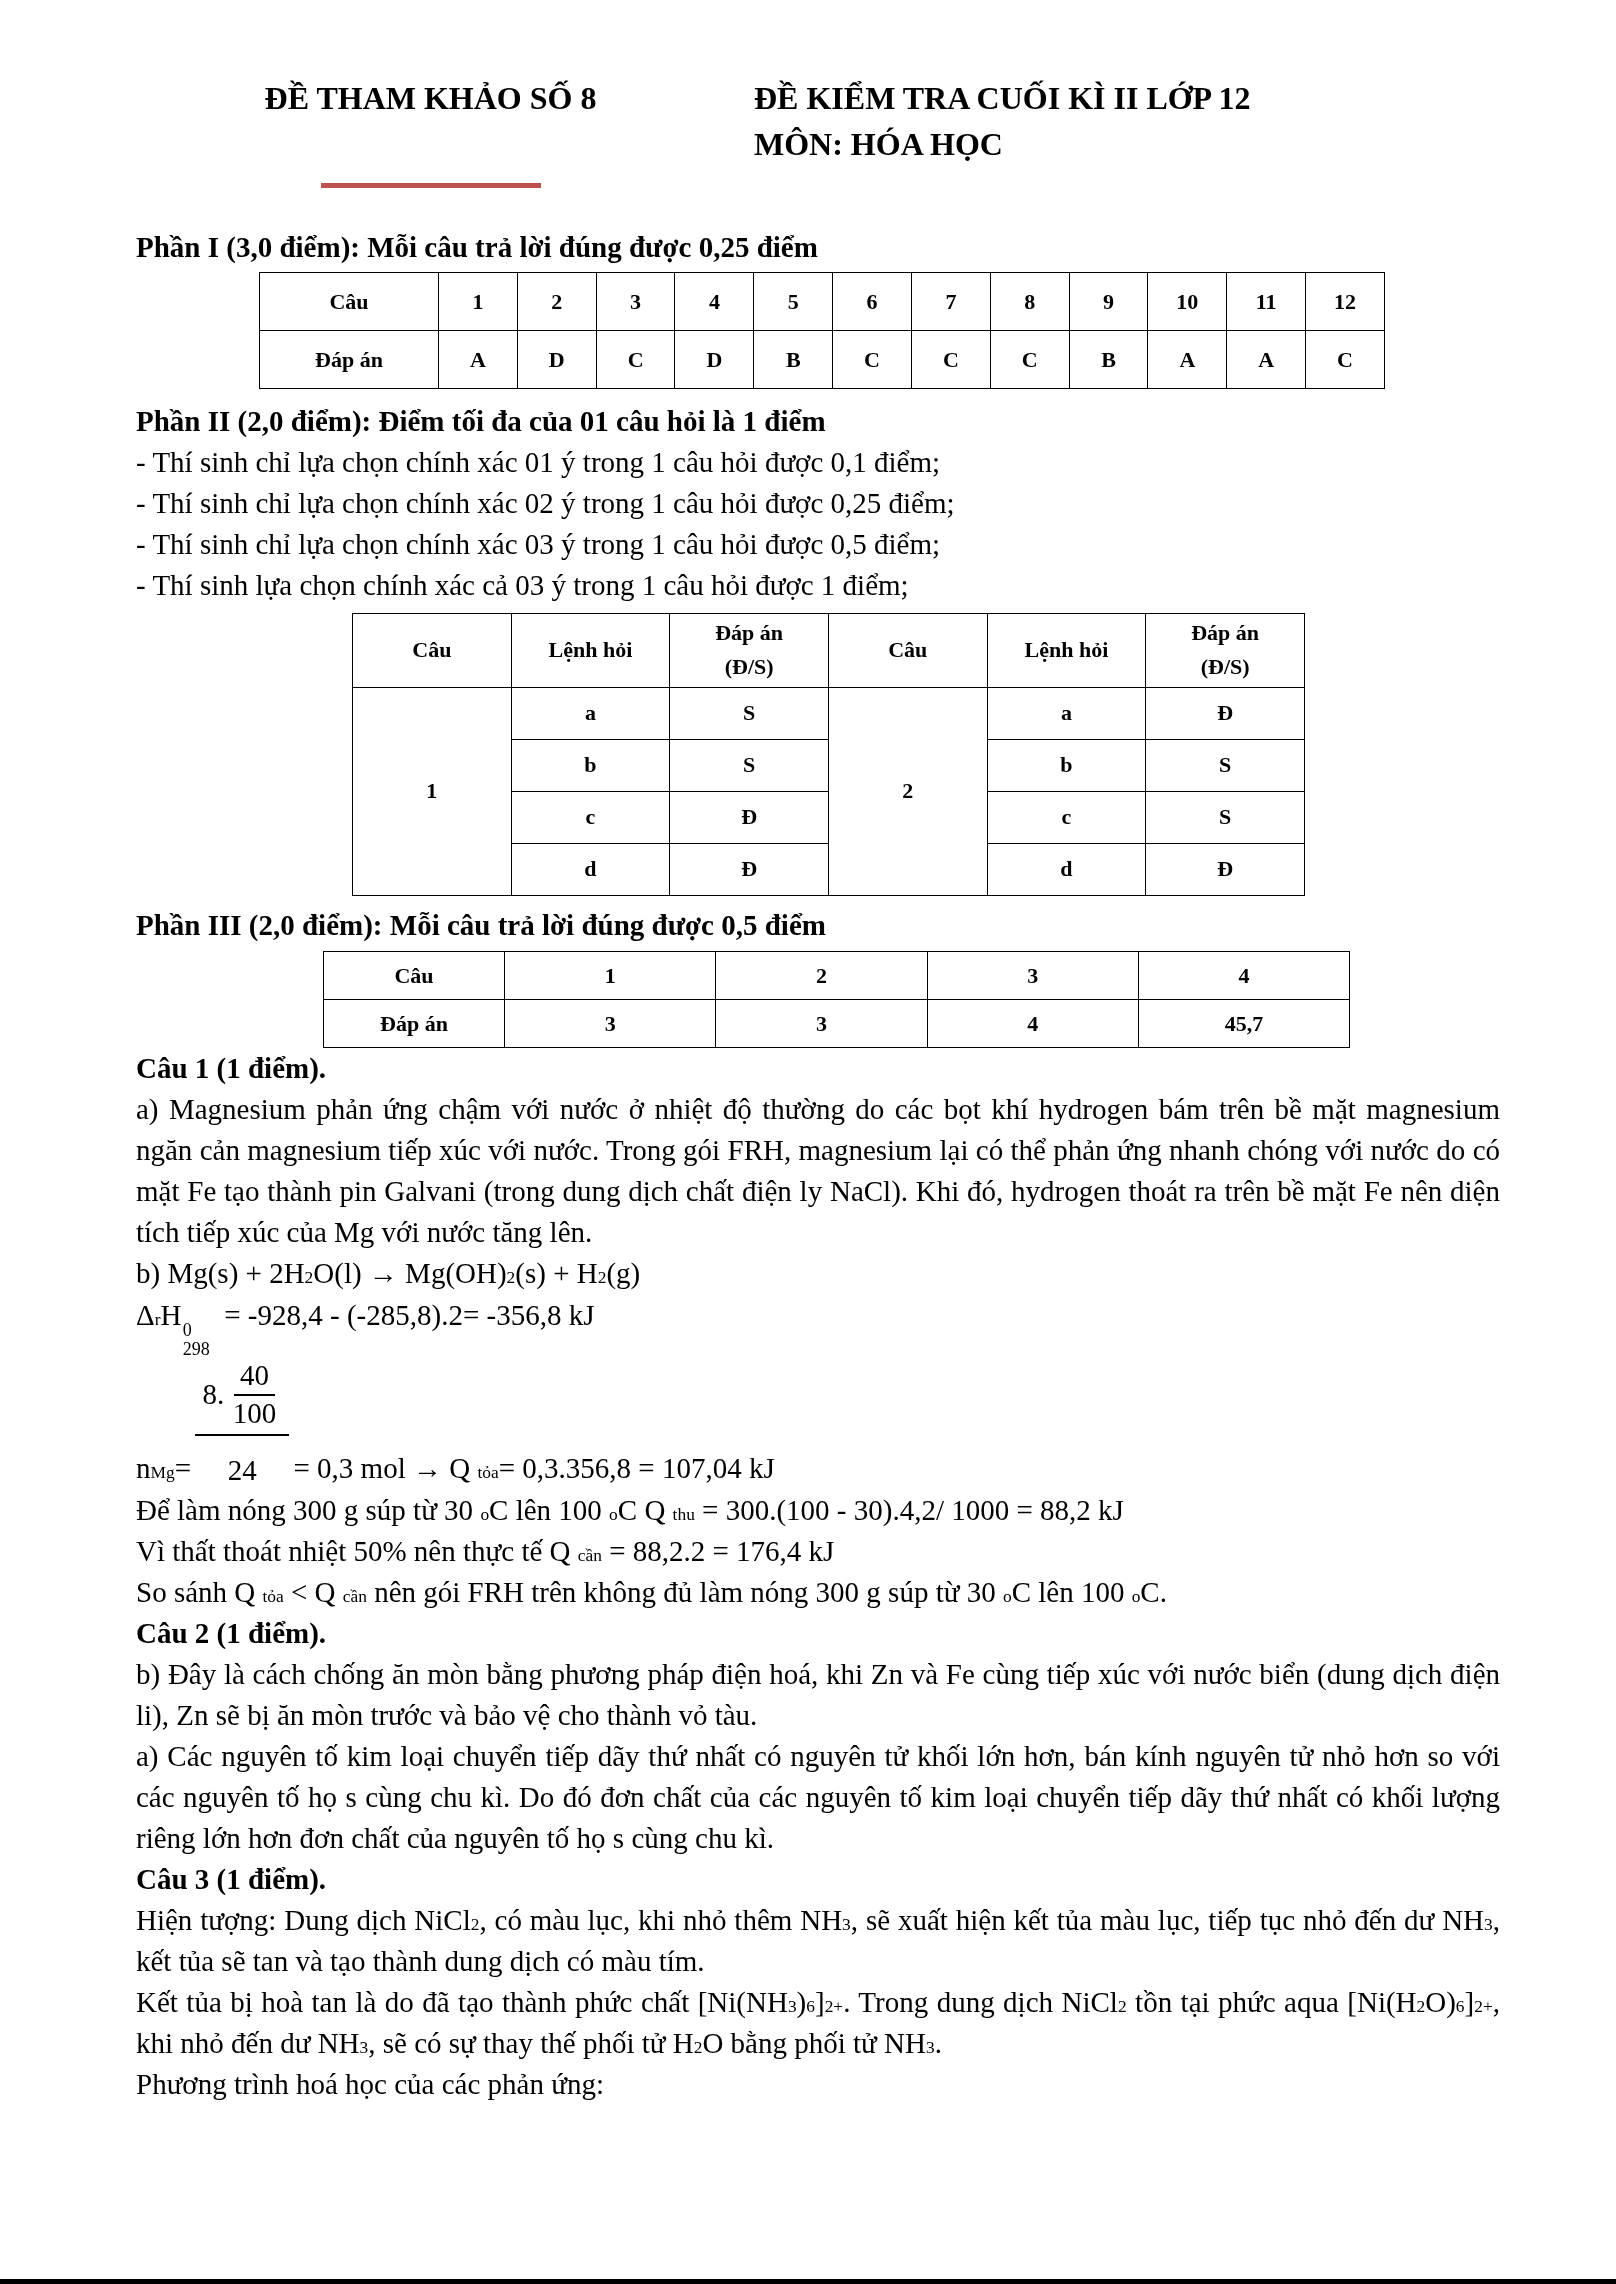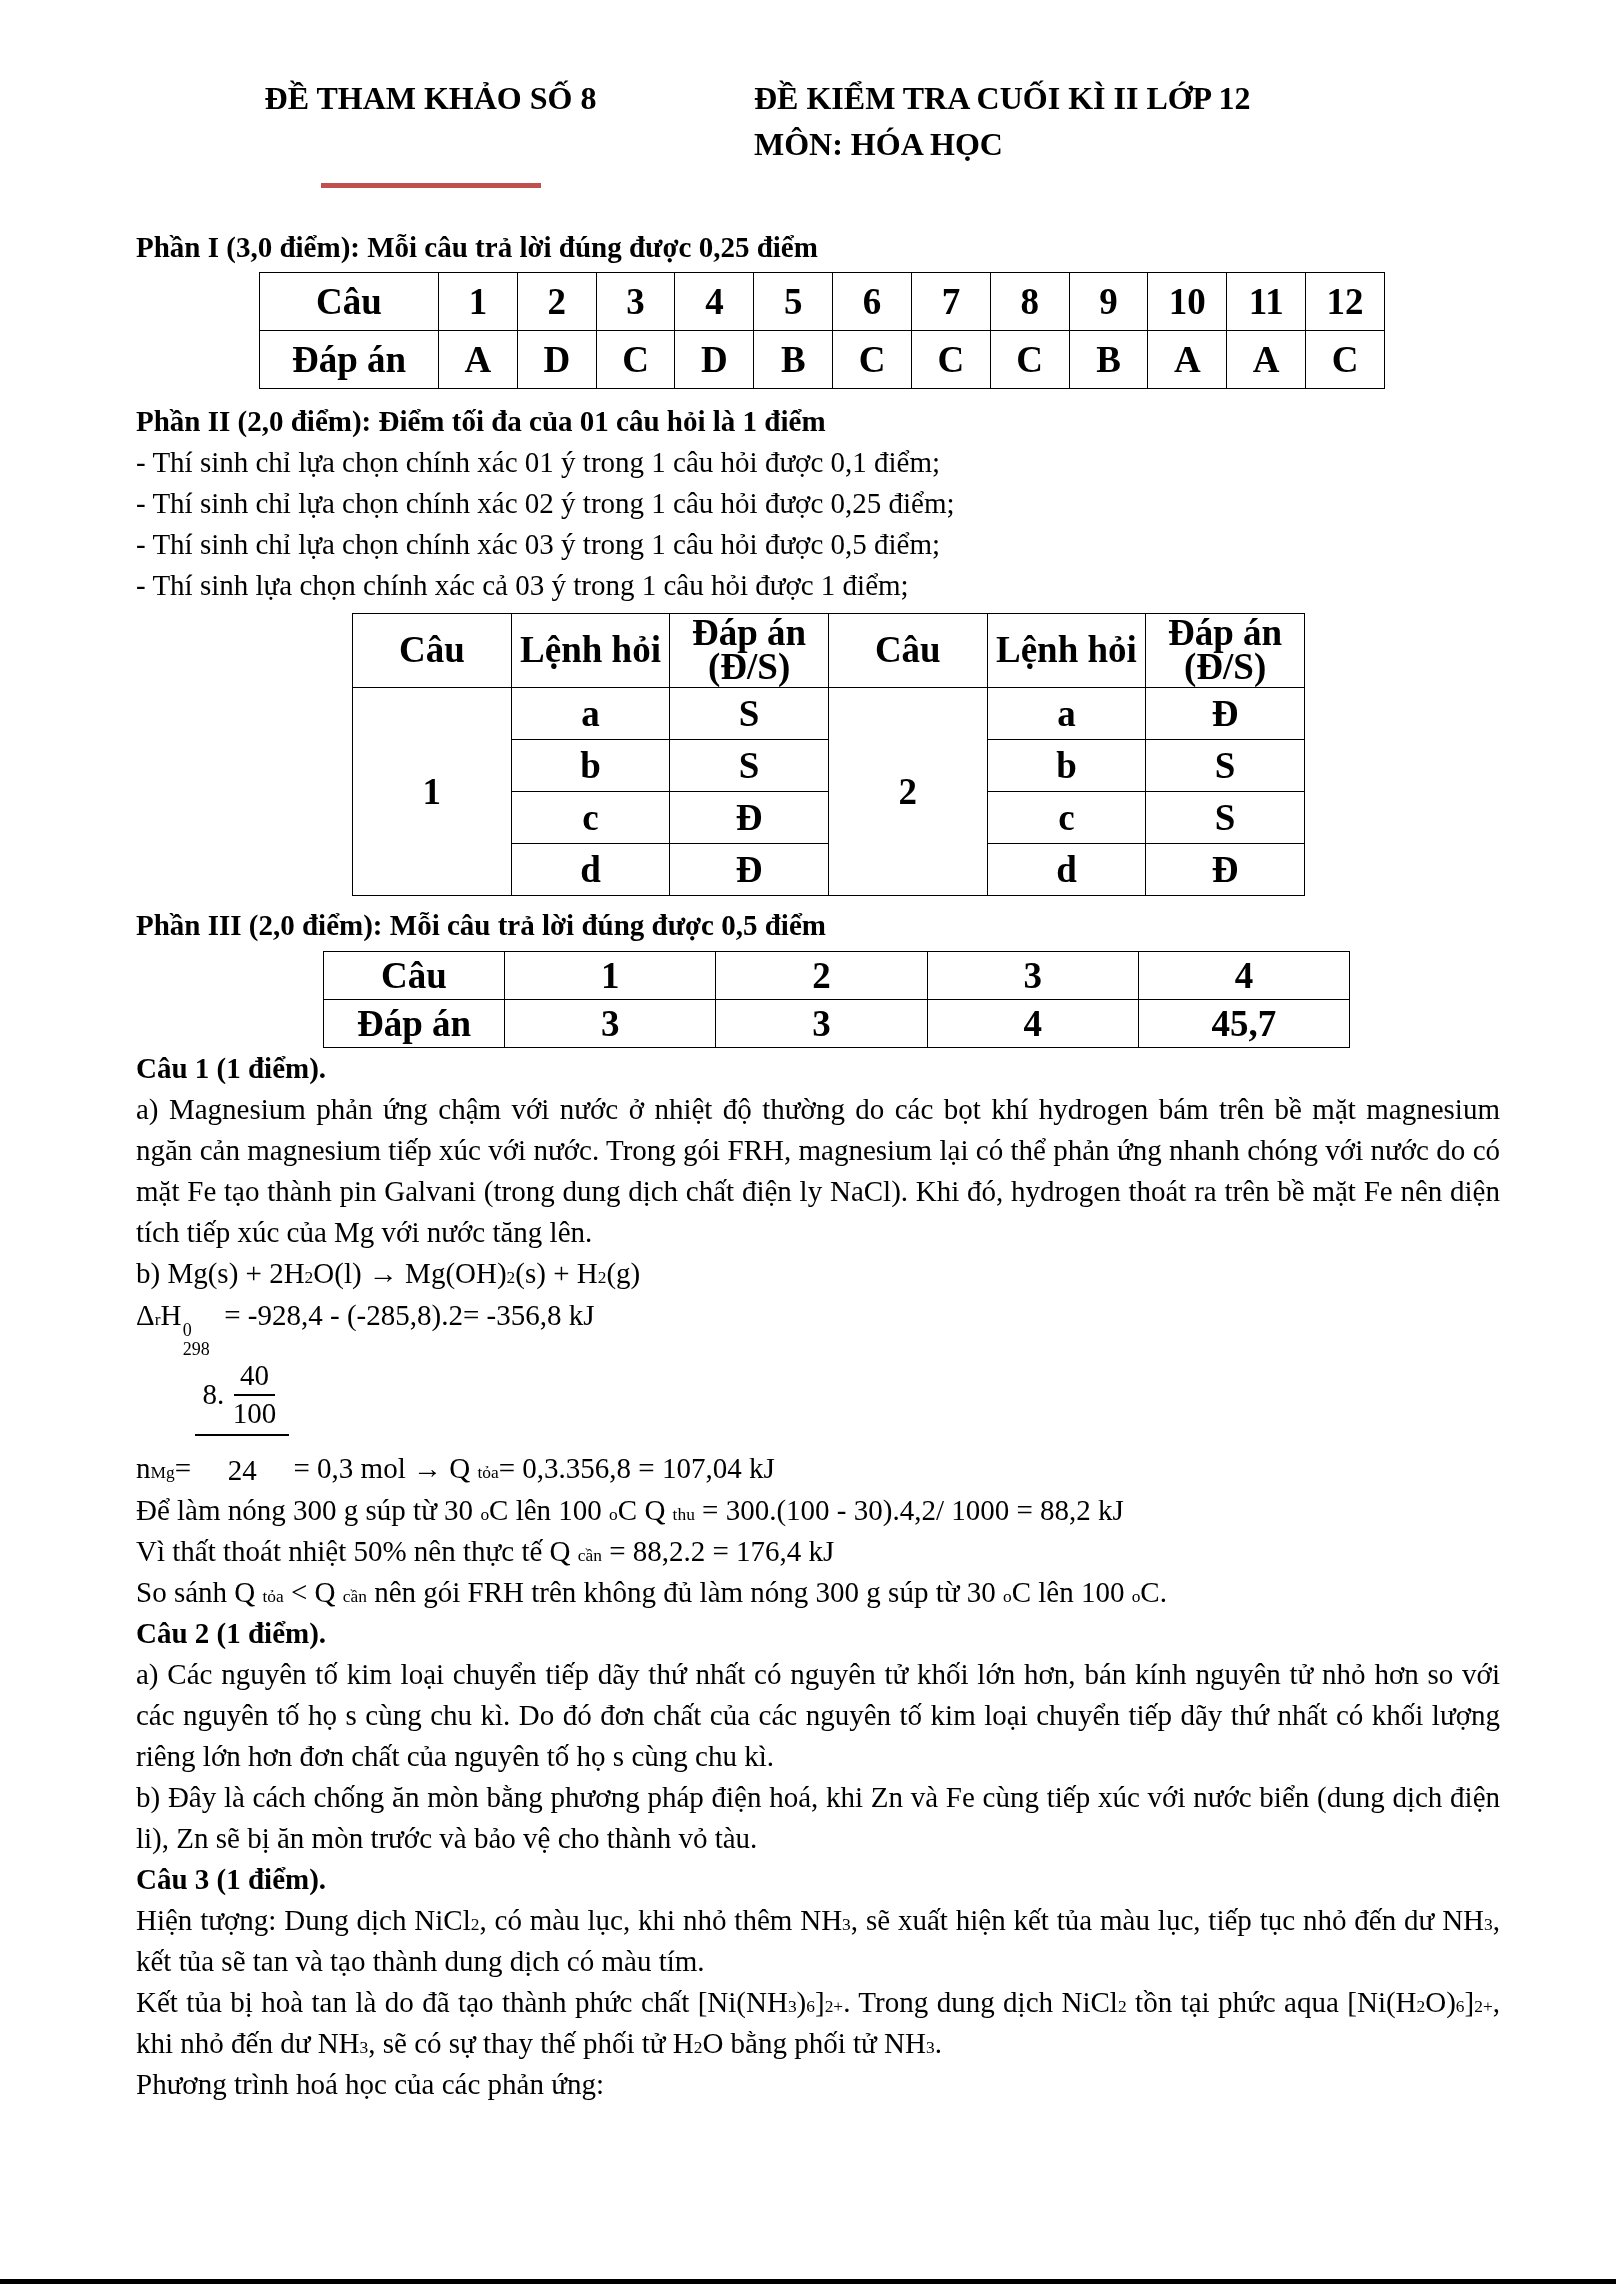--- a/index.html
+++ b/index.html
@@ -27,21 +27,21 @@
   .para{line-height:41px;text-align:justify;margin:0;}
   .formula{line-height:41px;}
   .bullet{line-height:41px;}
   .mt-p1{margin-top:39px;}
   .mt-p2{margin-top:11.5px;}
   .mt-p3{margin-top:8.6px;}
   .mt-p4{margin-top:43px;}
   
   table{border-collapse:collapse;table-layout:fixed;}
   td{border:1.4px solid #000;text-align:center;vertical-align:middle;
-     font-weight:bold;font-size:37px;padding:0;overflow:hidden;}
+     font-weight:bold;font-size:22px;padding:0;overflow:hidden;}
   .t1{margin:4.3px 0 0 123px;width:1126px;}
   .t1 td{height:57px;}
   .t1 .label-col{width:178px;}
   .t2{margin:7.2px 0 0 216px;width:953px;}
   .t2 .head td{height:73px;line-height:34px;}
   .t2 .drow td{height:51px;}
   .t3{margin:5.7px 0 0 187px;width:1027px;}
   .t3 td{height:47px;}
   .t3 .label-col{width:180px;}
   .two-line span{display:block;}
@@ -212,22 +212,22 @@
       <span class="bigfrac-bot">24</span>
     </span>
     <span class="side"> = 0,3 mol → Q <sub>tỏa</sub>= 0,3.356,8 = 107,04 kJ</span>
   </div>
 
   <div class="formula">Để làm nóng 300 g súp từ 30 <sup>o</sup>C lên 100 <sup>o</sup>C Q <sub>thu</sub> = 300.(100 - 30).4,2/ 1000 = 88,2 kJ</div>
   <div class="formula">Vì thất thoát nhiệt 50% nên thực tế Q <sub>cần</sub> = 88,2.2 = 176,4 kJ</div>
   <div class="formula">So sánh Q <sub>tỏa</sub> &lt; Q <sub>cần</sub> nên gói FRH trên không đủ làm nóng 300 g súp từ 30 <sup>o</sup>C lên 100 <sup>o</sup>C.</div>
 
   <div class="sub-heading">Câu 2 (1 điểm).</div>
+  <p class="para">b) Đây là cách chống ăn mòn bằng phương pháp điện hoá, khi Zn và Fe cùng tiếp xúc với nước biển (dung dịch điện li), Zn sẽ bị ăn mòn trước và bảo vệ cho thành vỏ tàu.</p>
   <p class="para">a) Các nguyên tố kim loại chuyển tiếp dãy thứ nhất có nguyên tử khối lớn hơn, bán kính nguyên tử nhỏ hơn so với các nguyên tố họ s cùng chu kì. Do đó đơn chất của các nguyên tố kim loại chuyển tiếp dãy thứ nhất có khối lượng riêng lớn hơn đơn chất của nguyên tố họ s cùng chu kì.</p>
-  <p class="para">b) Đây là cách chống ăn mòn bằng phương pháp điện hoá, khi Zn và Fe cùng tiếp xúc với nước biển (dung dịch điện li), Zn sẽ bị ăn mòn trước và bảo vệ cho thành vỏ tàu.</p>
 
   <div class="sub-heading">Câu 3 (1 điểm).</div>
   <p class="para">Hiện tượng: Dung dịch NiCl<sub>2</sub>, có màu lục, khi nhỏ thêm NH<sub>3</sub>, sẽ xuất hiện kết tủa màu lục, tiếp tục nhỏ đến dư NH<sub>3</sub>, kết tủa sẽ tan và tạo thành dung dịch có màu tím.</p>
   <p class="para">Kết tủa bị hoà tan là do đã tạo thành phức chất [Ni(NH<sub>3</sub>)<sub>6</sub>]<sup>2+</sup>. Trong dung dịch NiCl<sub>2</sub> tồn tại phức aqua [Ni(H<sub>2</sub>O)<sub>6</sub>]<sup>2+</sup>, khi nhỏ đến dư NH<sub>3</sub>, sẽ có sự thay thế phối tử H<sub>2</sub>O bằng phối tử NH<sub>3</sub>.</p>
   <div class="formula">Phương trình hoá học của các phản ứng:</div>
 
   <div class="bottom-edge"></div>
 </div>
 
 

